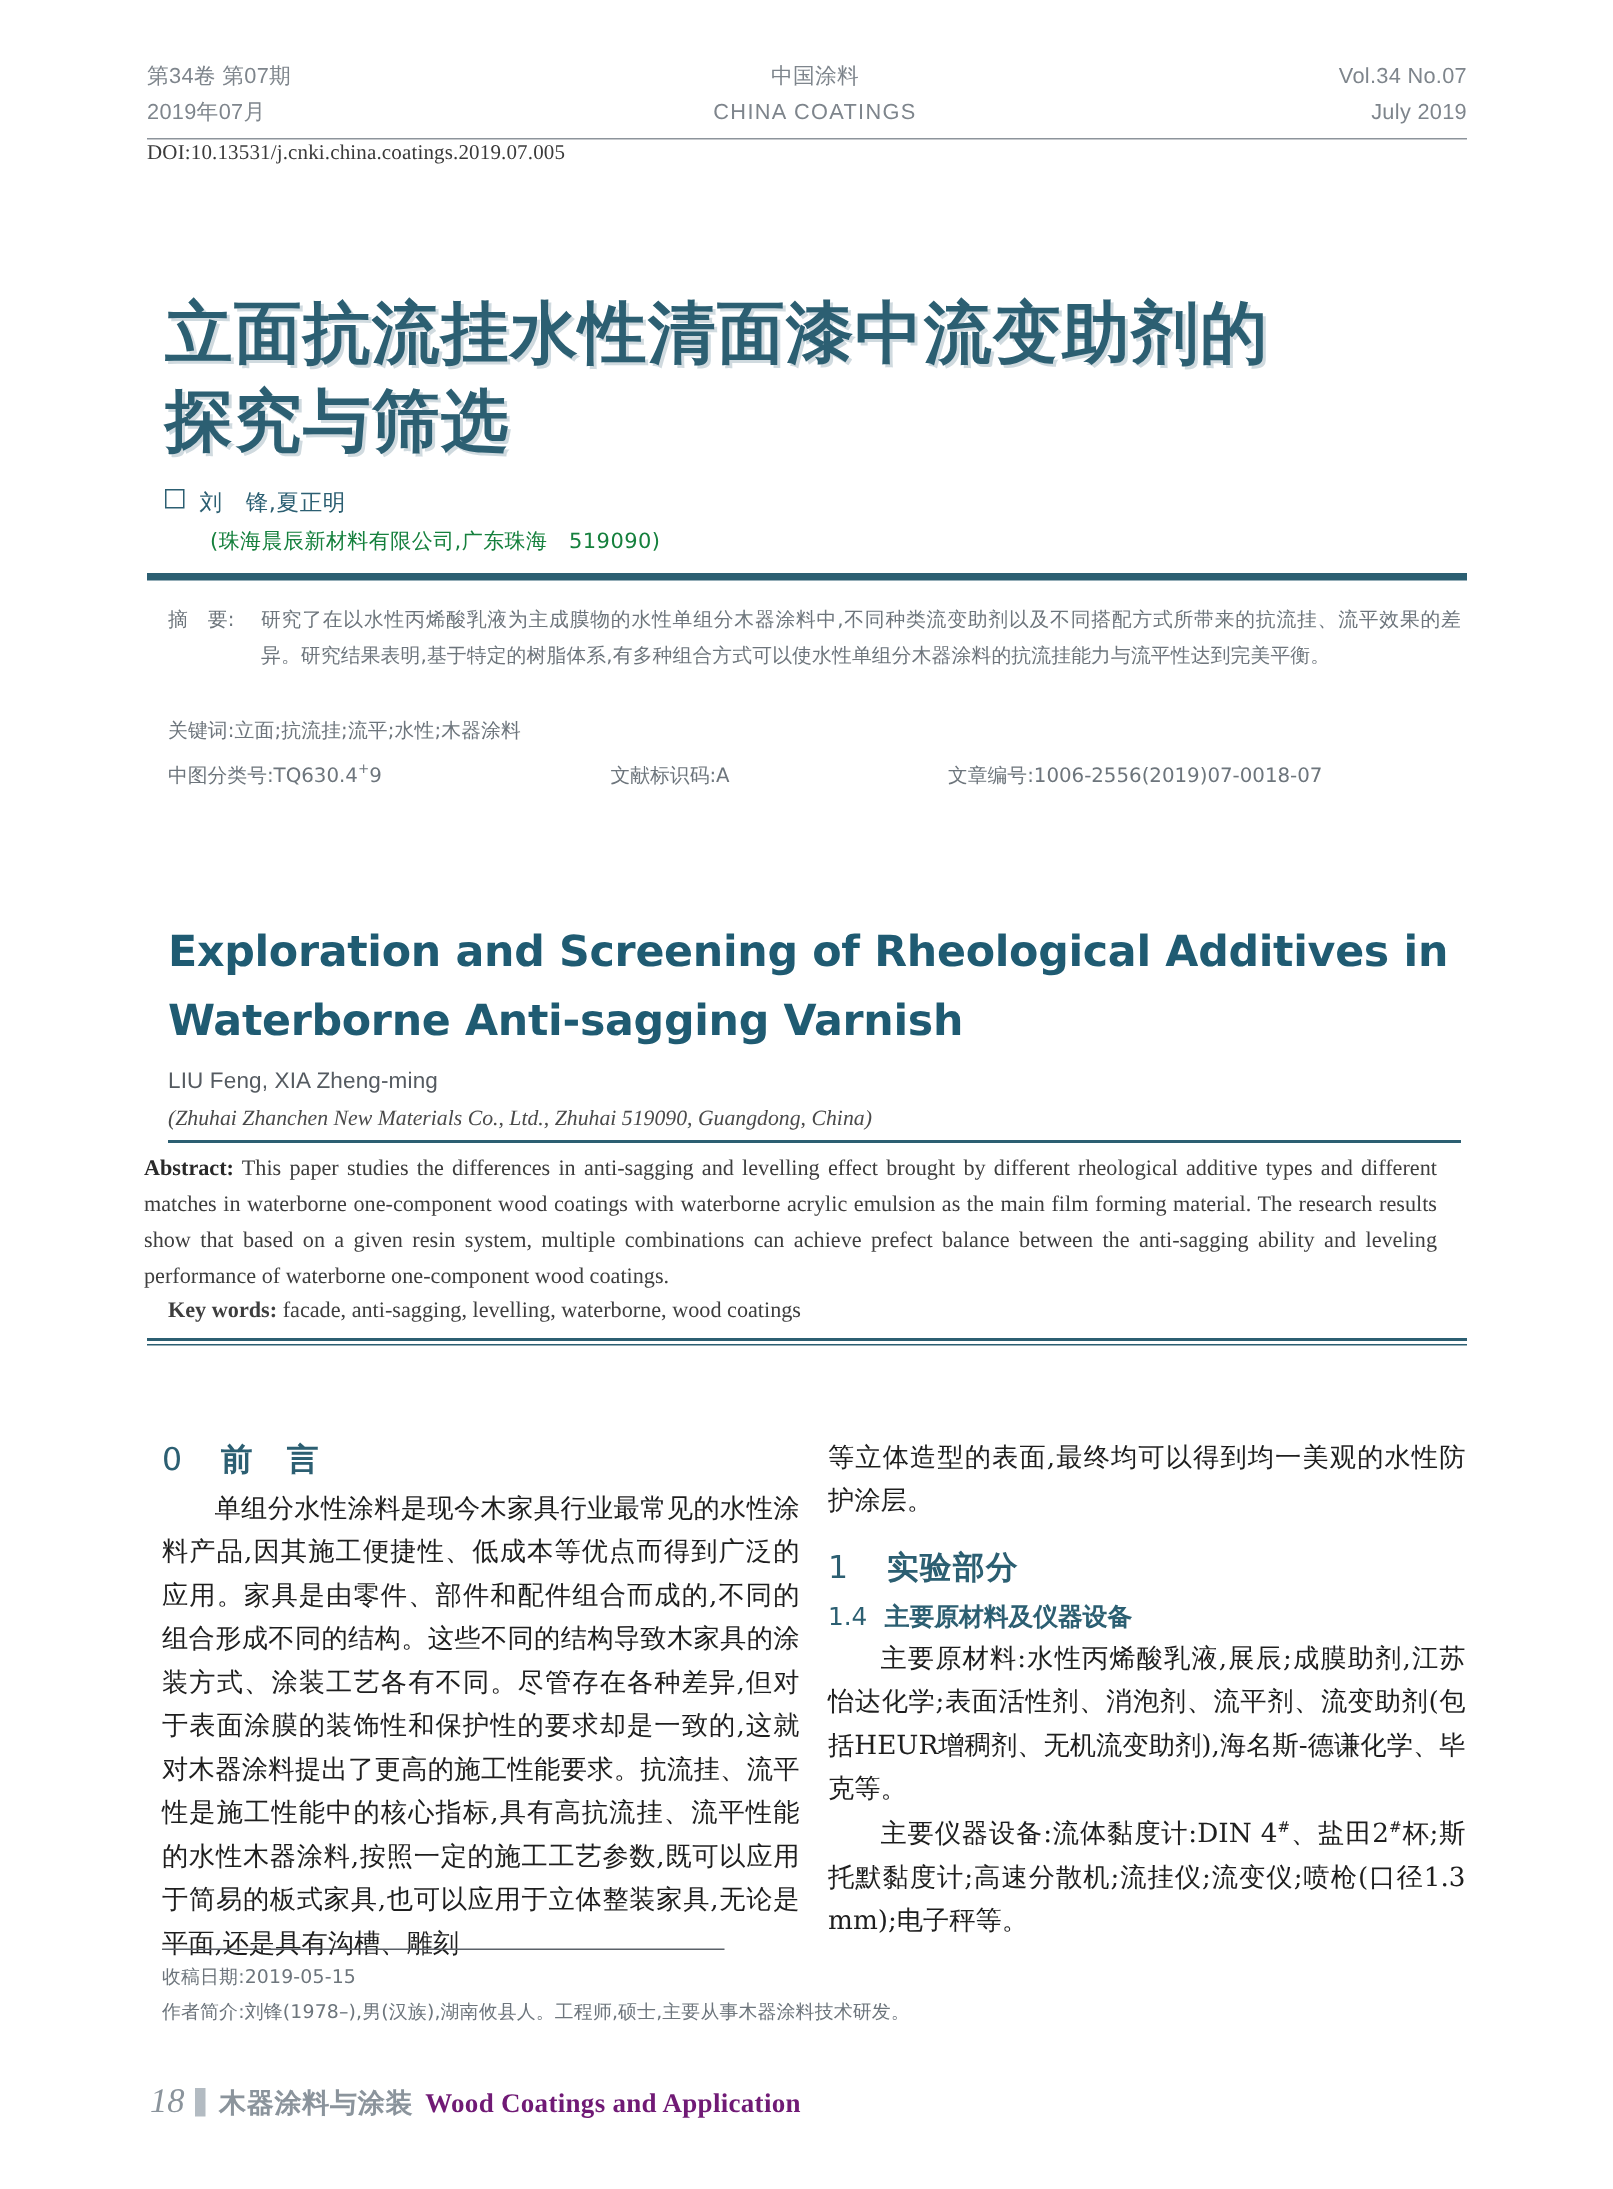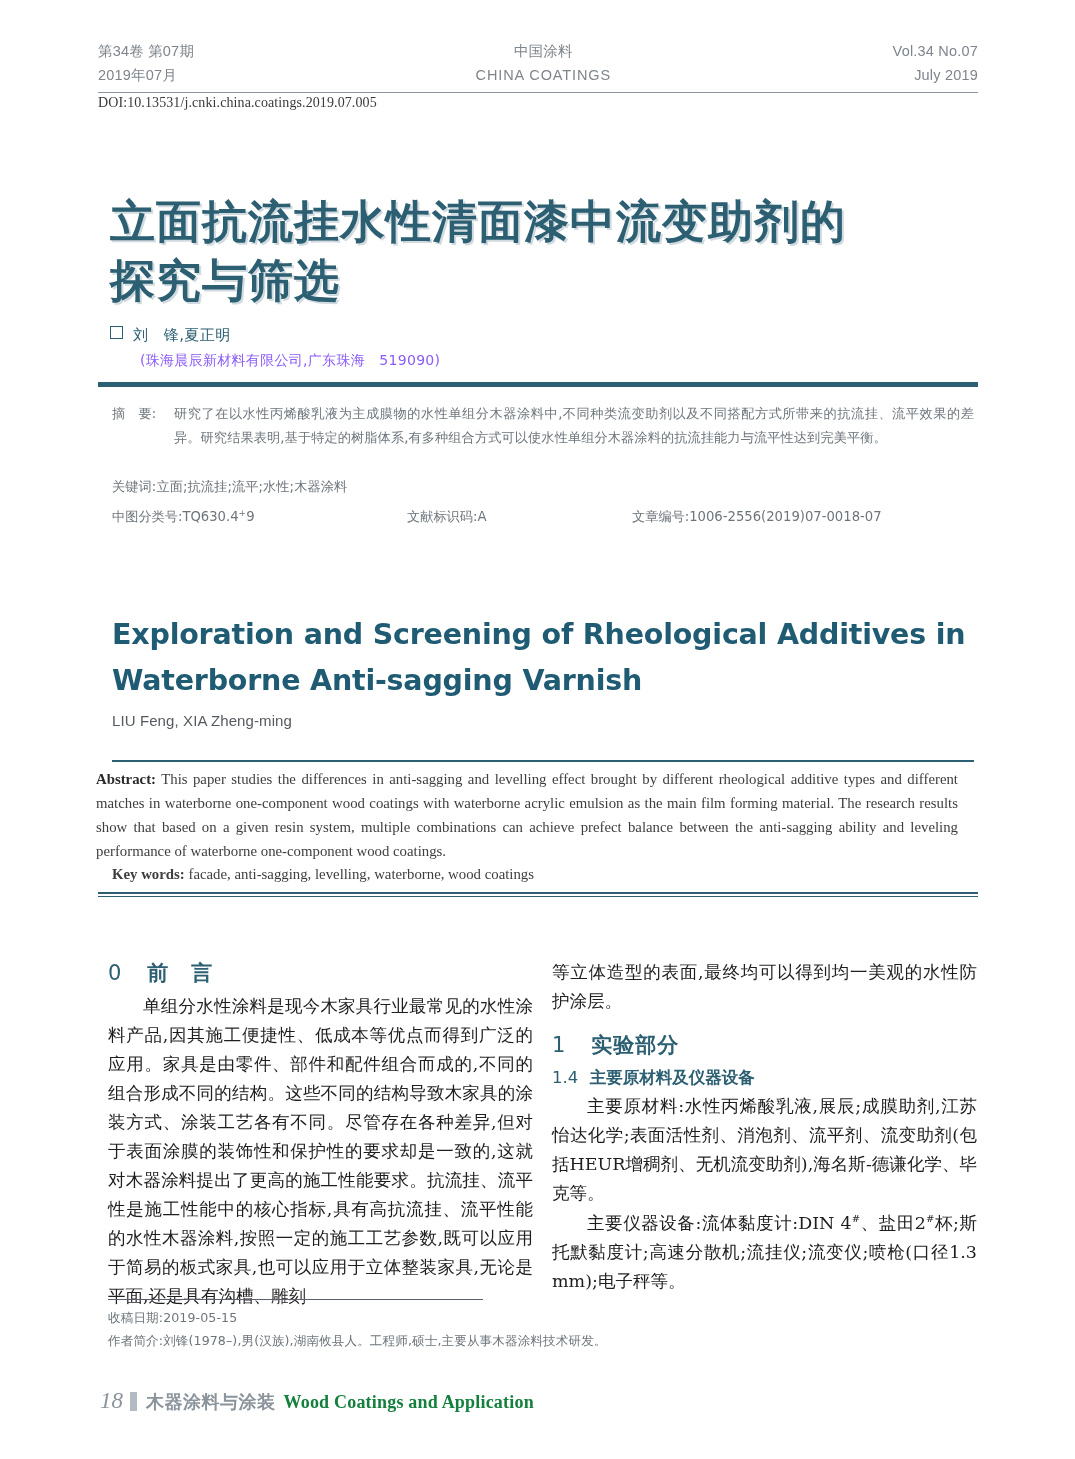--- a/index.html
+++ b/index.html
@@ -92,21 +92,21 @@
     border: 1.3px solid #2c5f72;
     margin-right: 10px;
     vertical-align: 1px;
   }
   .affil-cn {
     position: absolute;
     left: 140px;
     top: 352px;
     font-family: "DejaVu Sans", "Liberation Sans", sans-serif;
     font-size: 14px;
-    color: #8b5cf6;
+    color: #15803d;
     letter-spacing: 0.3px;
   }
 
   .rule-thick {
     position: absolute;
     left: 98px;
     width: 880px;
     height: 5px;
     background: #2c5f72;
   }
@@ -315,21 +315,21 @@
     font-weight: bold;
     font-size: 18px;
     color: #8b949c;
     letter-spacing: 0.5px;
     margin-right: 8px;
   }
   .footer .ftxt-en {
     font-family: "Liberation Serif", "DejaVu Serif", serif;
     font-weight: bold;
     font-size: 18px;
-    color: #15803d;
+    color: #701a75;
     letter-spacing: 0.2px;
   }
 </style>
 </head>
 <body>
 
 <div class="page">
 
   <div class="running-head">
     <div class="rh-col rh-left">
@@ -370,20 +370,21 @@
     <div class="c1"><span>中图分类号:</span><span>TQ630.4</span><sup>+</sup><span>9</span></div>
     <div class="c2"><span>文献标识码:</span><span>A</span></div>
     <div class="c3"><span>文章编号:</span><span>1006-2556(2019)07-0018-07</span></div>
   </div>
 
   <div class="en-title">
     <div>Exploration and Screening of Rheological Additives in</div>
     <div>Waterborne Anti-sagging Varnish</div>
   </div>
   <div class="en-authors">LIU Feng, XIA Zheng-ming</div>
+  <div class="en-affil">(Zhuhai Zhanchen New Materials Co., Ltd., Zhuhai 519090, Guangdong, China)</div>
 
   <div class="rule-thin" style="top:760px;"></div>
 
   <div class="en-abs">
     <b>Abstract:</b><span> This paper studies the differences in anti-sagging and levelling effect brought by different rheological additive types and different matches in waterborne one-component wood coatings with waterborne acrylic emulsion as the main film forming material. The research results show that based on a given resin system, multiple combinations can achieve prefect balance between the anti-sagging ability and leveling performance of waterborne one-component wood coatings.</span>
   </div>
   <div class="en-kw">
     <b>Key words:</b><span> facade, anti-sagging, levelling, waterborne, wood coatings</span>
   </div>
 

